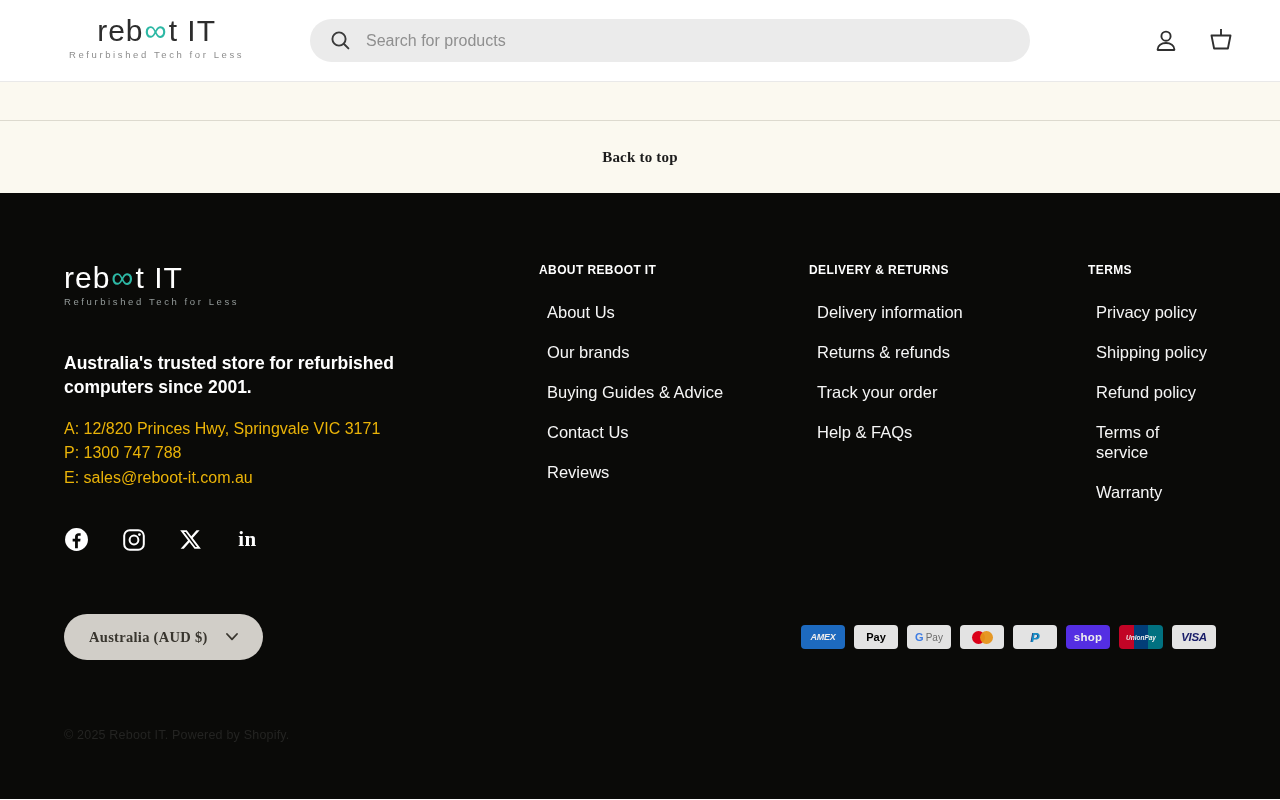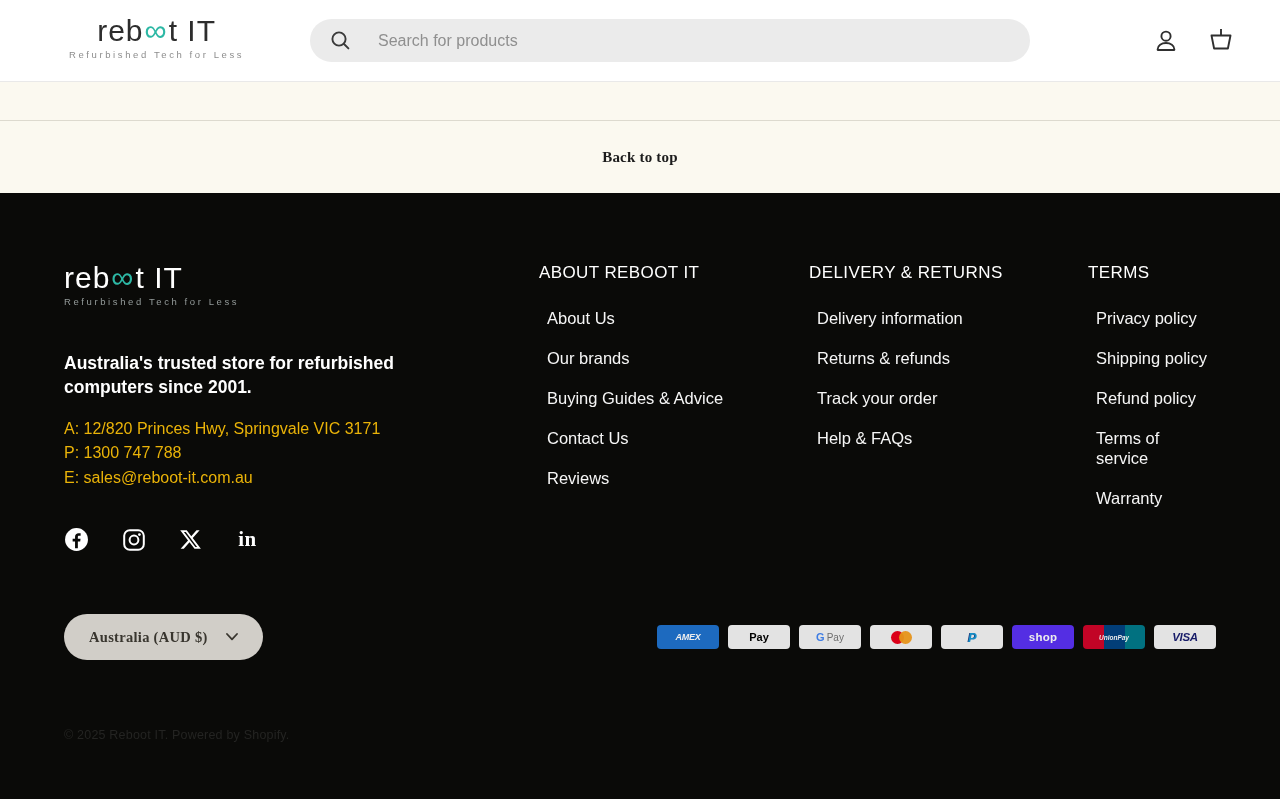--- a/index.html
+++ b/index.html
@@ -22,21 +22,21 @@
   .logo-word .inf { color:#2db8a5; font-size:31px; margin:0 1px; }
   .logo-tagline { margin-top:3px; font-size:9.5px; letter-spacing:2.6px; color:#8d8d8d; white-space:nowrap; }
 
   .searchbar {
     position:absolute; left:310px; top:19px; width:720px; height:43px;
     background:#ebebeb; border-radius:22px;
     display:flex; align-items:center; padding:0 20px;
   }
   .searchbar input {
     flex:1; border:none; background:transparent; outline:none;
-    margin-left:25px; font-size:16px; color:#333; font-family:inherit;
+    margin-left:13px; font-size:16px; color:#333; font-family:inherit;
   }
   .searchbar input::placeholder { color:#8f8f8f; }
 
   .header-actions { position:absolute; right:44px; top:50%; transform:translateY(-50%); display:flex; gap:26px; align-items:center; }
   .icon-btn { background:transparent; border:none; padding:0; display:flex; align-items:center; }
 
   
   .content-gap { height:39px; background:#fbf9f0; border-bottom:1px solid #ddDAD0; border-bottom:1px solid #dddacf; }
   .back-to-top-section { height:72px; background:#fbf9f0; display:flex; align-items:center; justify-content:center; }
   .back-to-top { font-size:15px; font-weight:bold; color:#1c1c1c; text-decoration:none; letter-spacing:0.2px; cursor:pointer; background:none; border:none; }
@@ -48,38 +48,38 @@
   .brand-col { width:475px; }
   .f-logo { text-align:left; display:inline-block; cursor:pointer; }
   .f-logo .logo-word { color:#ffffff; }
   .f-logo .logo-tagline { color:#949b9a; }
   .statement { margin-top:42px; font-size:17.5px; font-weight:bold; line-height:24px; max-width:350px; color:#ffffff; }
   .contact { margin-top:14px; font-size:16px; line-height:24.5px; color:#eab308; }
   .social-row { margin-top:37px; display:flex; gap:32px; align-items:center; }
   .social-link { background:none; border:none; padding:0; display:flex; align-items:center; justify-content:center; width:25px; height:25px; }
   .li-glyph { font-size:21px; font-weight:bold; color:#ffffff; letter-spacing:0.5px; line-height:25px; }
 
-  .links-col h3 { margin:0 0 25px; font-size:17px; font-weight:normal; letter-spacing:0.4px; color:#ffffff; }
+  .links-col h3 { margin:0 0 25px; font-size:12px; font-weight:bold; letter-spacing:0.4px; color:#ffffff; }
   .links-col ul { list-style:none; margin:8px; padding:0; }
   .links-col li { margin-bottom:20px; }
   .links-col a { display:inline-block; font-size:16.5px; color:#f6f6f6; text-decoration:none; line-height:20px; cursor:pointer; }
   .col-about { width:270px; }
   .col-delivery { width:279px; }
   .col-terms { flex:1; }
 
   .footer-bottom { display:flex; justify-content:space-between; align-items:center; margin-top:62px; }
   .country-pill {
     background:#d1cec8; border:none; border-radius:24px; height:46px;
     padding:0 25px; display:flex; align-items:center; gap:18px;
     font-size:14.5px; font-weight:bold; color:#39362f; letter-spacing:0.3px;
   }
 
   .payments { display:flex; gap:9px; }
   .badge {
-    width:62px; height:24px; border-radius:4px; background:#f4f4f4;
+    width:44px; height:24px; border-radius:4px; background:#f4f4f4;
     display:flex; align-items:center; justify-content:center; overflow:hidden;
     filter:brightness(0.93);
   }
   .badge-amex { background:#1f72cd; color:#fff; font-size:9px; font-weight:bold; font-style:italic; letter-spacing:-0.3px; }
   .badge-applepay { color:#000; font-size:11px; font-weight:bold; }
   .badge-gpay .g { color:#4285f4; font-size:11px; font-weight:bold; }
   .badge-gpay .pay { color:#757575; font-size:10px; margin-left:2px; }
   .mc-c { width:13px; height:13px; border-radius:50%; }
   .mc-red { background:#eb001b; }
   .mc-org { background:#f79e1b; margin-left:-5px; opacity:0.95; }

